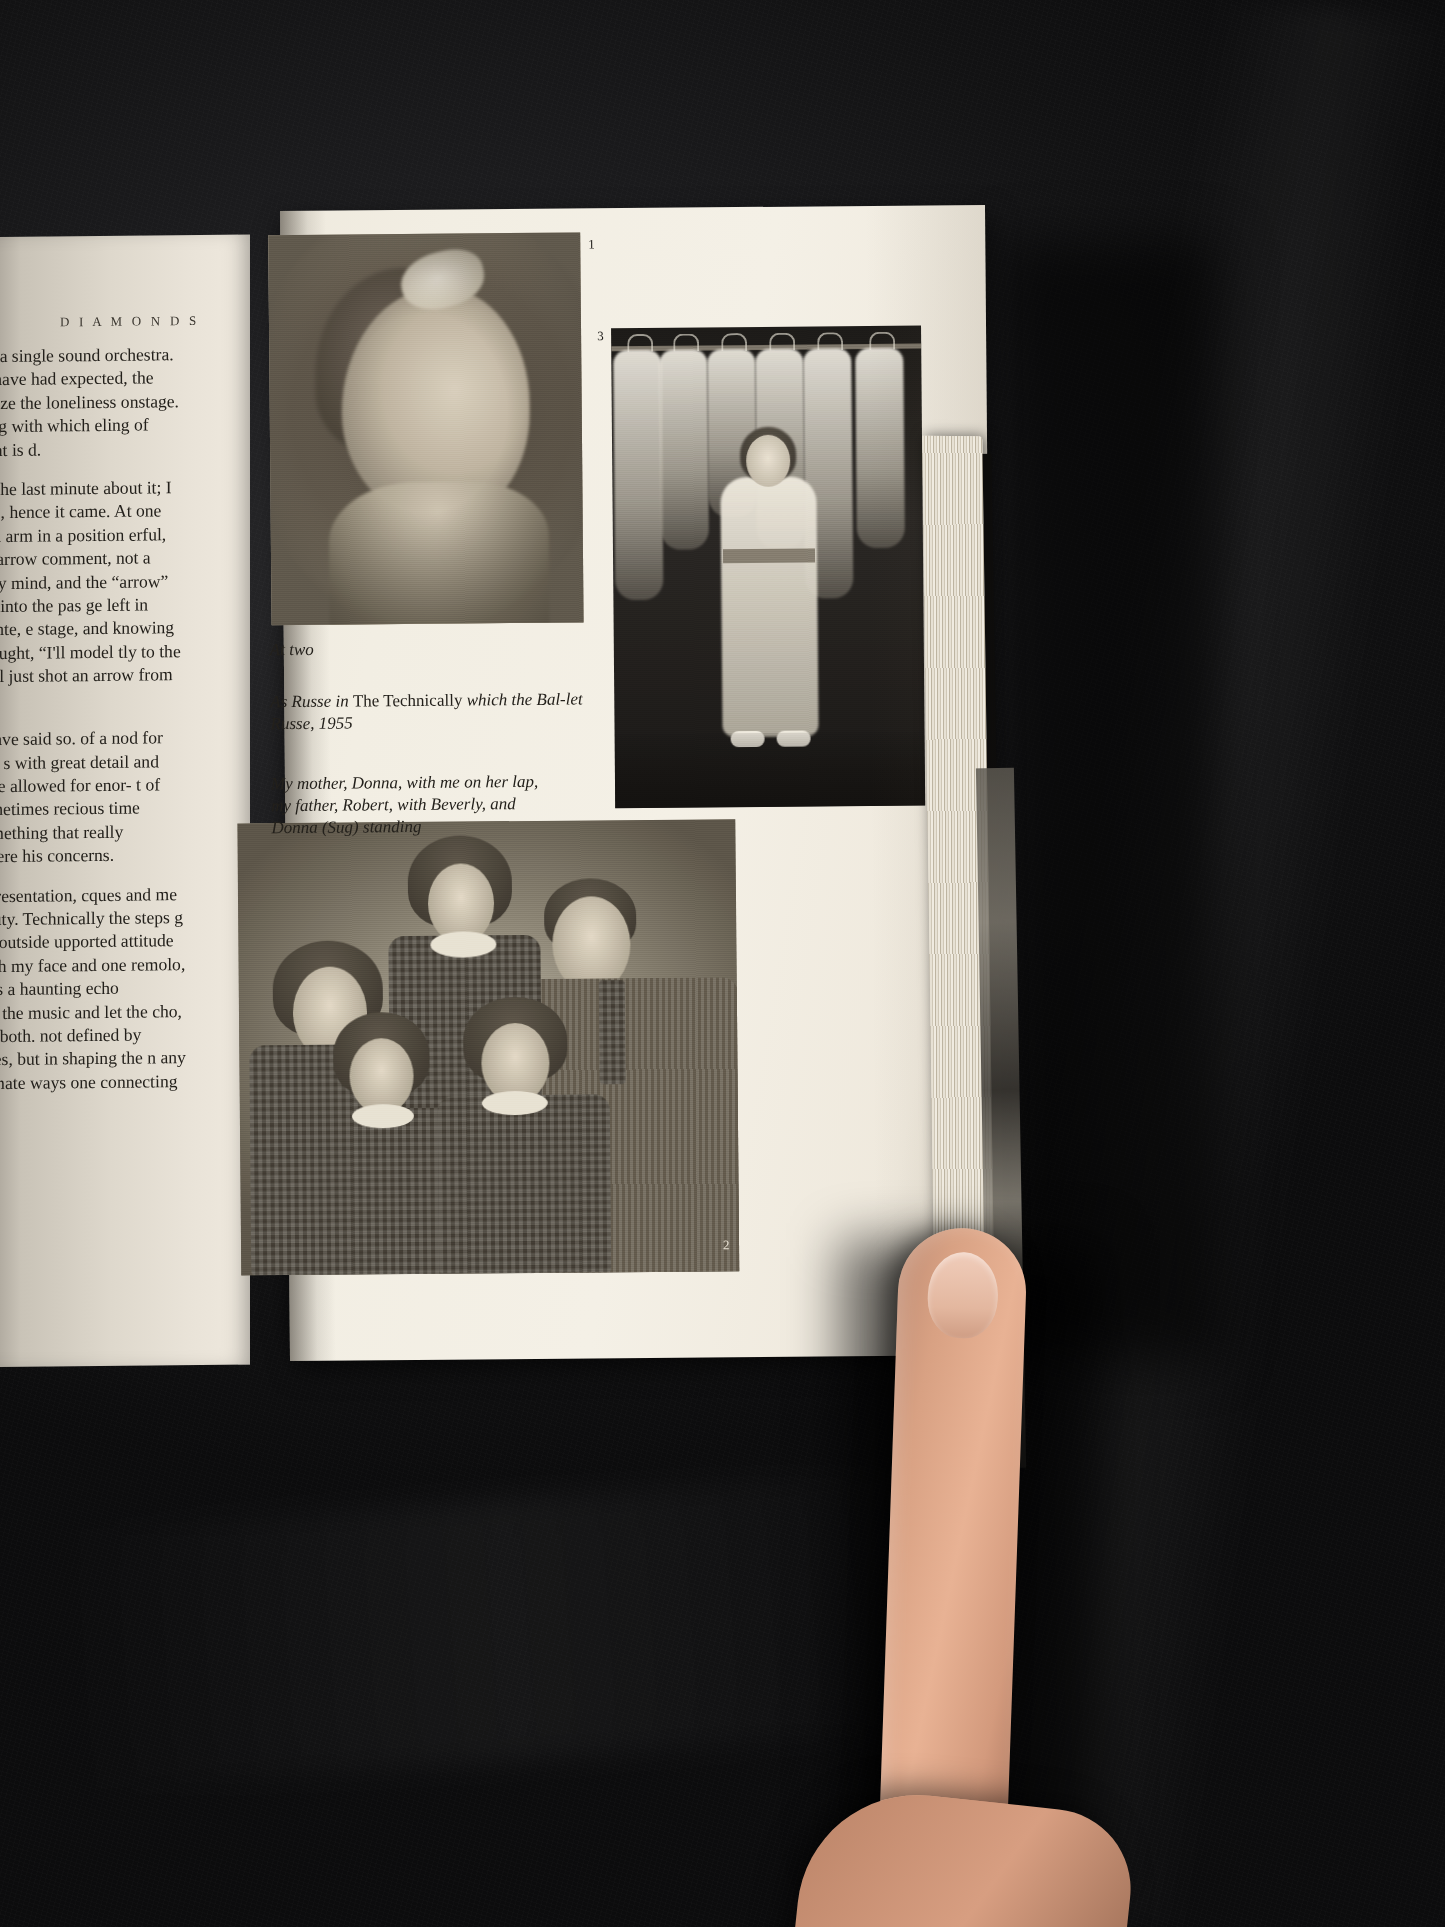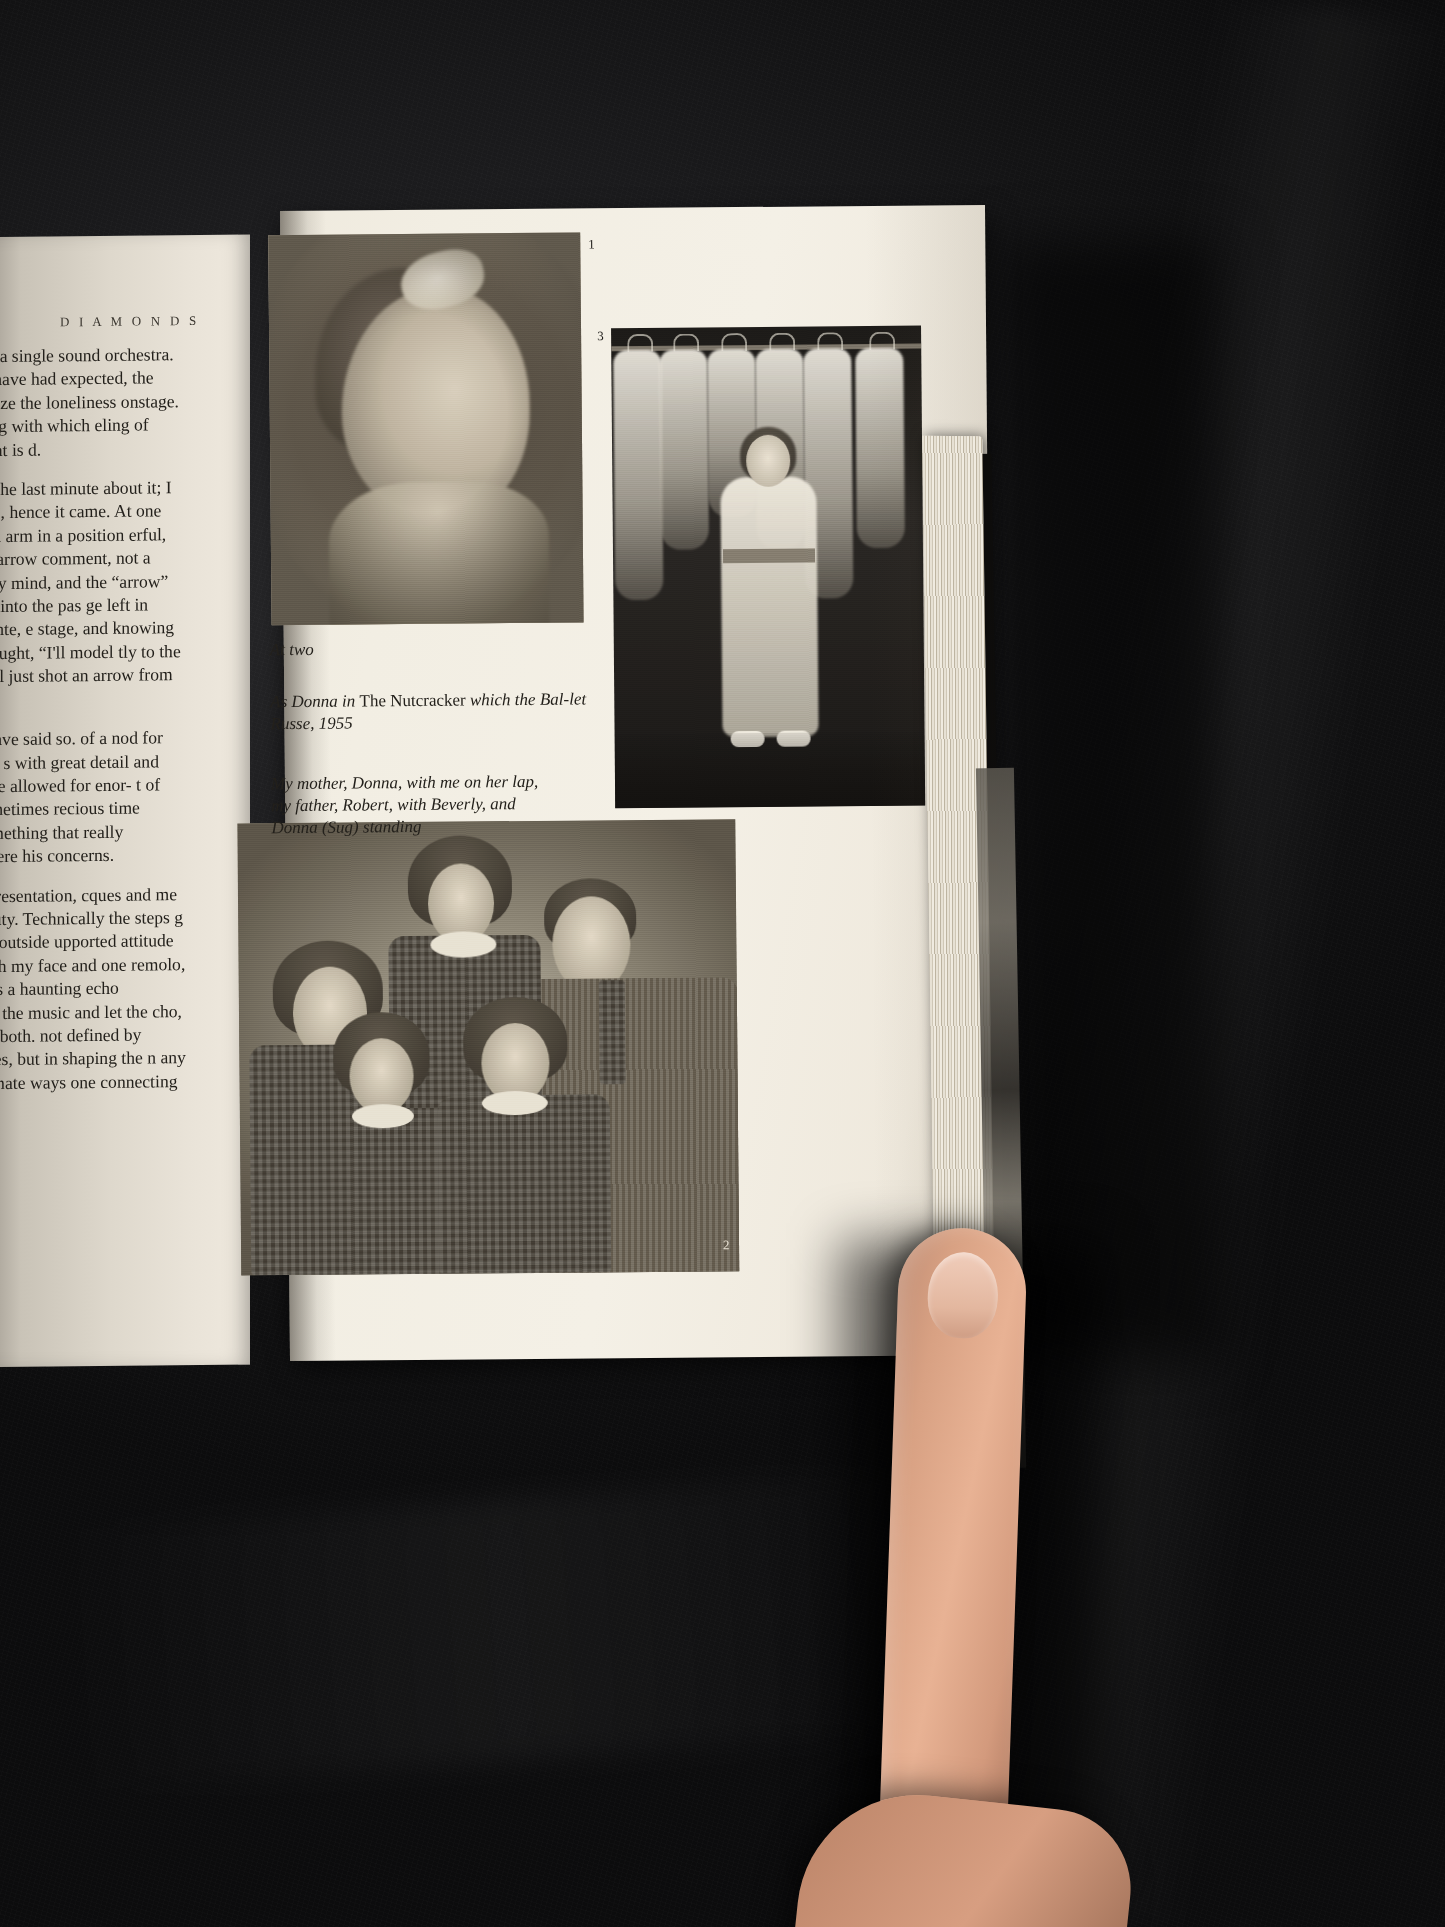--- a/index.html
+++ b/index.html
@@ -482,21 +482,21 @@
           <div class="collar" style="left:44px; top:94px; width:66px; height:24px;"></div>
         </div>
 
         <div class="grain"></div>
       </div>
       <span class="pnum" style="left:434px; top:1030px; color:#e8e2d4;">2</span>
 
       <div class="caption" style="left:-14px; top:428px; width:240px;">At two</div>
 
       <div class="caption" style="left:-14px; top:480px; width:318px;">
-        <span>As Donna in </span><span class="rom">The Nutcracker</span><span> which the Bal-</span><span>let Russe, 1955</span>
+        <span>As Russe in </span><span class="rom">The Technically</span><span> which the Bal-</span><span>let Russe, 1955</span>
       </div>
 
       <div class="caption" style="left:-14px; top:562px; width:320px;">
         <div>My mother, Donna, with me on her lap,</div>
         <div>my father, Robert, with Beverly, and</div>
         <div>Donna (Sug) standing</div>
       </div>
 
     </div>
 

